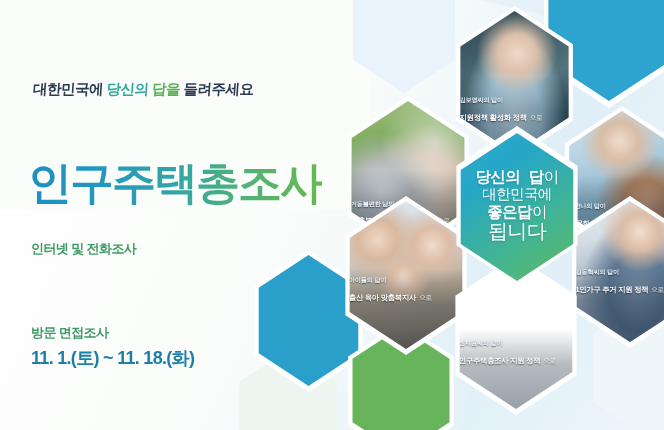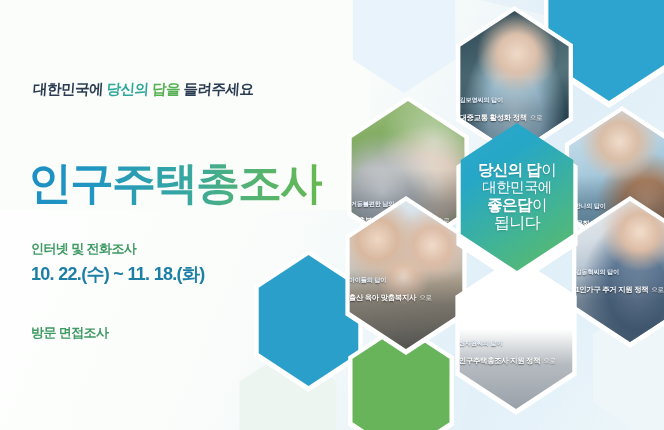--- a/index.html
+++ b/index.html
@@ -130,21 +130,21 @@
     text-shadow: 0 1px 2px rgba(0,60,80,0.25);
   }
   .center-copy .r {
     white-space: nowrap;
     font-size: 15.5px;
     line-height: 1.08;
   }
   .center-copy .r.big { font-weight: bold; }
   .center-copy .r.thin { font-weight: normal; font-size: 14.5px; }
   .center-copy .r .soft { font-weight: normal; }
-  .center-copy .r.last { font-weight: normal; font-size: 16px; }
+  .center-copy .r.last { font-weight: normal; font-size: 20px; }
 
   
   #hex-blue-top   { background: #2da4cf; }
   #hex-blue-left  { background: #2a9fca; }
   #hex-green-bl   { background: #68b45b; }
   #hex-pale-1     { background: #e9f3fb; }
   #hex-pale-2     { background: #eef6fa; }
   #hex-pale-3     { background: #edf5f1; }
 
   
@@ -249,21 +249,21 @@
 
   <div class="hex-ring" style="left:447px; top:6px; width:135px; height:153px;"></div>
   <div class="hex" style="left:452px; top:11px; width:125px; height:142px;">
     <div class="photo" style="background:
            radial-gradient(circle at 52% 30%, #efd9c8 0%, #dcc0ab 16%, rgba(220,192,171,0) 34%),
            radial-gradient(ellipse at 50% 74%, #cfe4ee 0%, #a9cbdc 30%, rgba(169,203,220,0) 58%),
            linear-gradient(160deg, #2d4450 0%, #3e5b66 26%, #55737c 52%, #33505c 80%, #233a46 100%);">
     </div>
     <div class="cap" style="bottom:20%;">
       <span class="l1">김보영씨의 답이</span>
-      <span class="l2"><span>대중교통 활성화 정책</span><span class="tail">으로</span></span>
+      <span class="l2"><span>지원정책 활성화 정책</span><span class="tail">으로</span></span>
     </div>
   </div>
 
   <div class="hex-ring" style="left:556px; top:106px; width:132px; height:150px;"></div>
   <div class="hex" style="left:561px; top:111px; width:122px; height:139px;">
     <div class="photo" style="background:
            radial-gradient(circle at 48% 22%, #f0dccb 0%, #d9bda7 15%, rgba(217,189,167,0) 32%),
            radial-gradient(circle at 70% 66%, #c79a78 0%, #a97d5d 18%, rgba(169,125,93,0) 40%),
            linear-gradient(165deg, #cfe3ee 0%, #b6d3e3 30%, #8fb9cf 60%, #6f9cb6 100%);">
     </div>
@@ -308,41 +308,41 @@
            radial-gradient(ellipse at 50% 74%, #8e8b6f 0%, #76735a 28%, rgba(118,115,90,0) 58%),
            linear-gradient(170deg, #eef2f4 0%, #e2e8ec 30%, #d2d9de 58%, #c3cbd2 100%);">
     </div>
     <div class="cap" style="bottom:28%;">
       <span class="l1">신지원씨의 답이</span>
       <span class="l2"><span>인구주택총조사 지원 정책</span><span class="tail">으로</span></span>
     </div>
   </div>
 
   <div class="hex-ring" style="left:447px; top:126px; width:140px; height:159px;"></div>
-  <div class="hex" id="center-hex" style="left:452px; top:123px; width:130px; height:148px;">
+  <div class="hex" id="center-hex" style="left:452px; top:133px; width:130px; height:148px;font-family:Liberation Mono, monospace;">
     <div class="center-copy">
       <span class="r big"><span>당신의 답</span><span class="soft">이</span></span>
       <span class="r thin">대한민국에</span>
       <span class="r big"><span>좋은답</span><span class="soft">이</span></span>
       <span class="r last">됩니다</span>
     </div>
   </div>
 
   <div id="tagline">
     <span class="ink">대한민국에</span>
     <span class="teal">당신의</span>
     <span class="green">답을</span>
     <span class="ink">들려주세요</span>
   </div>
 
 
   <div id="maintitle">인구주택총조사</div>
 
   <div class="sched" id="sched-1">
     <span class="s-label">인터넷 및 전화조사</span>
-    <span class="s-range">10. 22.(수) ~ 11. 18.(화)</span>
   </div>
 
   <div class="sched" id="sched-2">
     <span class="s-label">방문 면접조사</span>
+    <span class="s-range">11. 1.(토) ~ 11. 18.(화)</span>
   </div>
 
 </div>
 
 </body></html>

